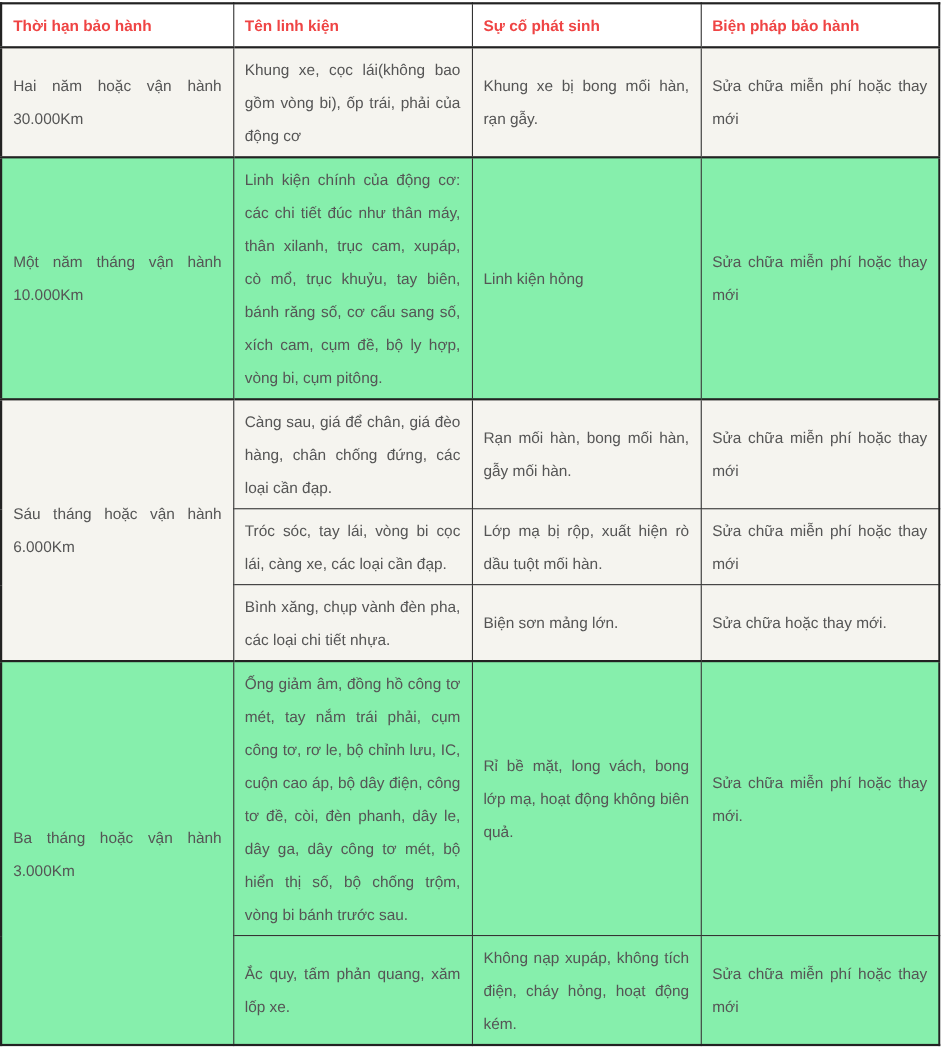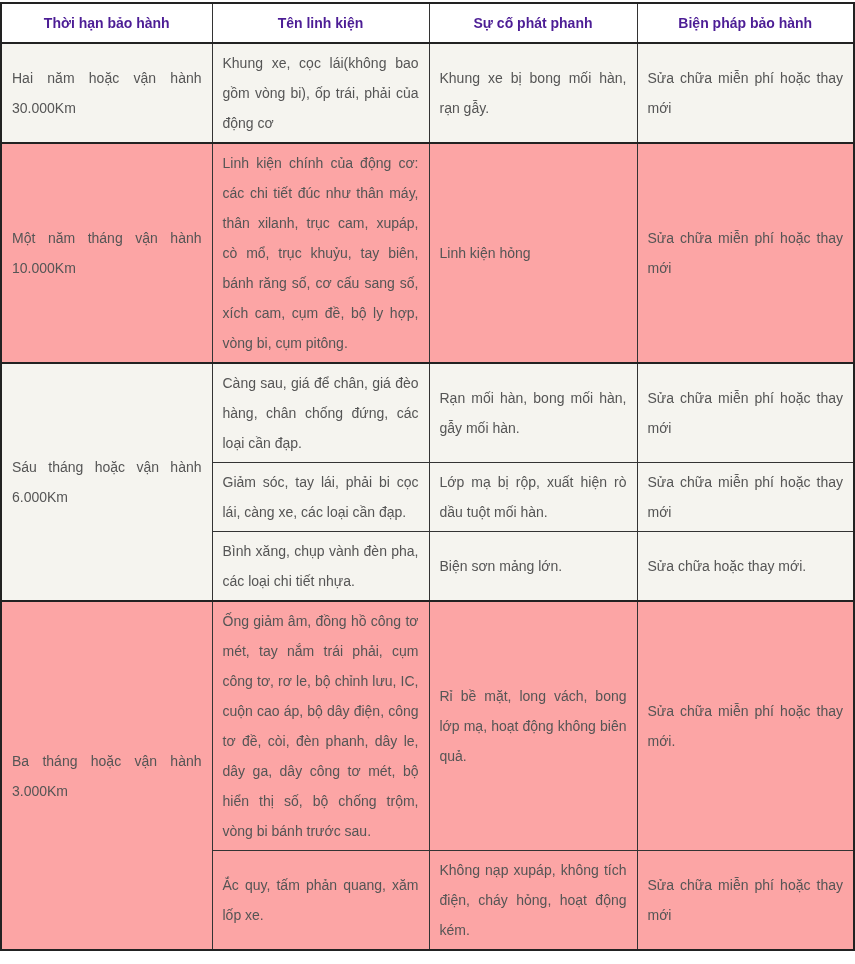--- a/index.html
+++ b/index.html
@@ -25,26 +25,25 @@
   table.warranty td {
     border: 1px solid #333333;
     padding: 4px 10px;
     font-family: "Liberation Sans", sans-serif;
     font-size: 14px;
     line-height: 30px;
     color: #555555;
     text-align: justify;
     vertical-align: middle;
     overflow-wrap: break-word;
-    background: #fca5a5;
+    background: #86efac;
   }
   table.warranty thead th {
-    text-align: center;
     font-weight: 700;
-    color: #4c1d95;
+    color: #ef4444;
     line-height: 26px;
     padding: 6px 10px;
     border-bottom: 2px solid #222222;
     background: #ffffff;
   }
   tr.group-start > td {
     border-top: 2px solid #222222;
     margin-left: 20px;
   }
   tr.shaded > td {
@@ -59,21 +58,21 @@
     <colgroup>
       <col style="width:211px">
       <col style="width:217px">
       <col style="width:208px">
       <col style="width:217px">
     </colgroup>
     <thead>
       <tr>
         <th>Thời hạn bảo hành</th>
         <th>Tên linh kiện</th>
-        <th>Sự cố phát phanh</th>
+        <th>Sự cố phát sinh</th>
         <th>Biện pháp bảo hành</th>
       </tr>
     </thead>
     <tbody>
 
       <tr class="group-start shaded">
         <td>Hai năm hoặc vận hành 30.000Km</td>
         <td>Khung xe, cọc lái(không bao gồm vòng bi), ốp trái, phải của động cơ</td>
         <td>Khung xe bị bong mối hàn, rạn gẫy.</td>
         <td>Sửa chữa miễn phí hoặc thay mới</td>
@@ -86,21 +85,21 @@
         <td>Sửa chữa miễn phí hoặc thay mới</td>
       </tr>
 
       <tr class="group-start shaded">
         <td rowspan="3">Sáu tháng hoặc vận hành 6.000Km</td>
         <td>Càng sau, giá để chân, giá đèo hàng, chân chống đứng, các loại cần đạp.</td>
         <td>Rạn mối hàn, bong mối hàn, gẫy mối hàn.</td>
         <td>Sửa chữa miễn phí hoặc thay mới</td>
       </tr>
       <tr class="shaded">
-        <td>Giảm sóc, tay lái, phải bi cọc lái, càng xe, các loại cần đạp.</td>
+        <td>Tróc sóc, tay lái, vòng bi cọc lái, càng xe, các loại cần đạp.</td>
         <td>Lớp mạ bị rộp, xuất hiện rò dầu tuột mối hàn.</td>
         <td>Sửa chữa miễn phí hoặc thay mới</td>
       </tr>
       <tr class="shaded">
         <td>Bình xăng, chụp vành đèn pha, các loại chi tiết nhựa.</td>
         <td>Biện sơn mảng lớn.</td>
         <td>Sửa chữa hoặc thay mới.</td>
       </tr>
 
       <tr class="group-start">

